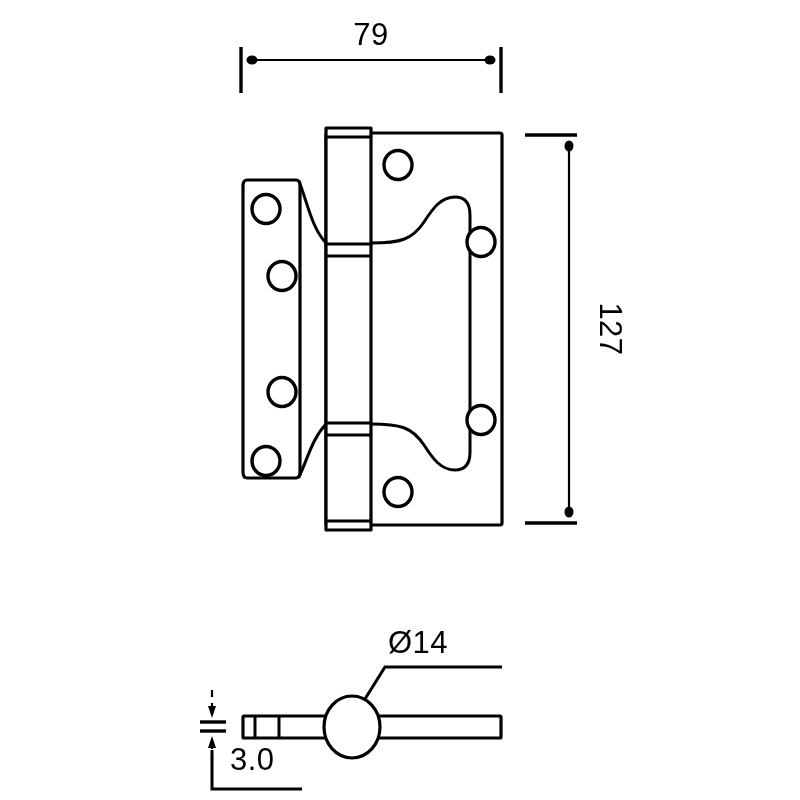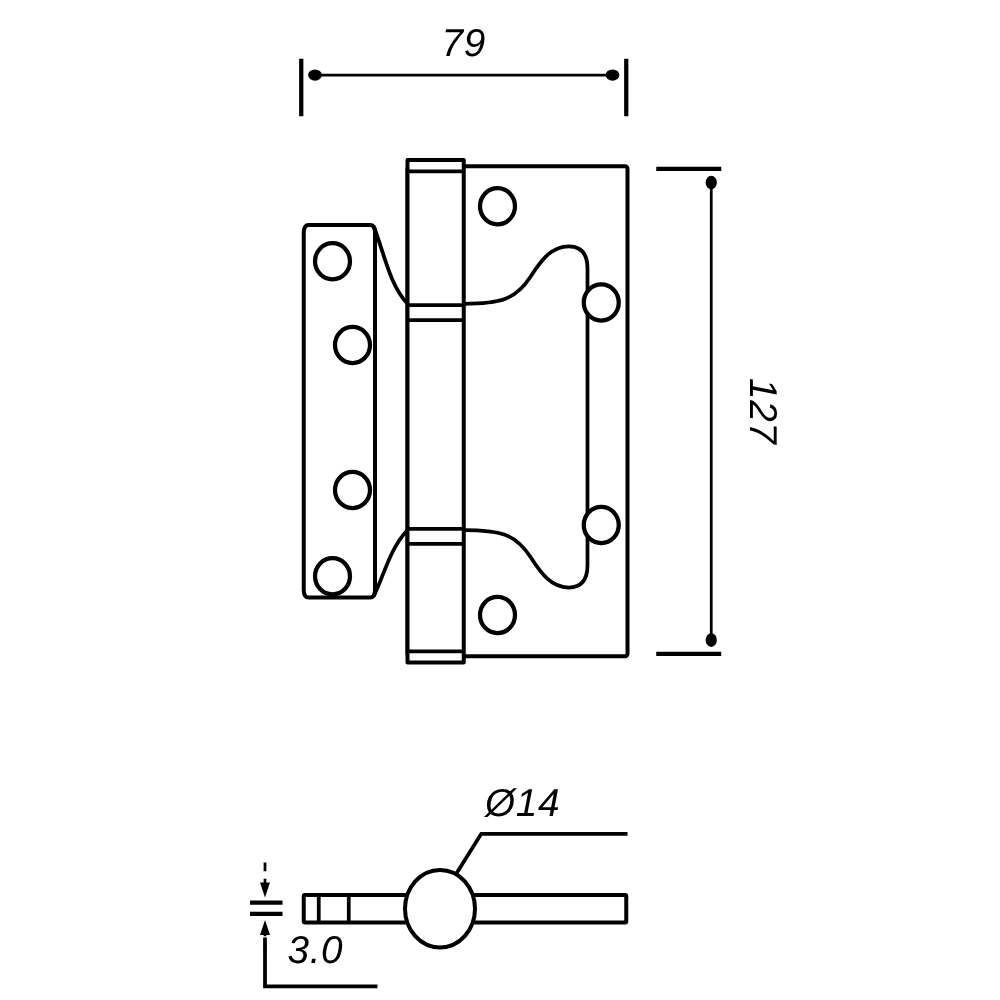--- a/index.html
+++ b/index.html
@@ -11,21 +11,20 @@
     width: 800px;
     height: 800px;
     font-family: "Liberation Sans", sans-serif;
     overflow: hidden;
   }
   #drawing-root {
     position: relative;
     width: 800px;
     height: 800px;
     background: #ffffff;
-    font-style: italic;
   }
   svg#technical-drawing {
     display: block;
     width: 800px;
     height: 800px;
   }
   .outline {
     fill: #ffffff;
     stroke: #000000;
     stroke-width: 3.2;

